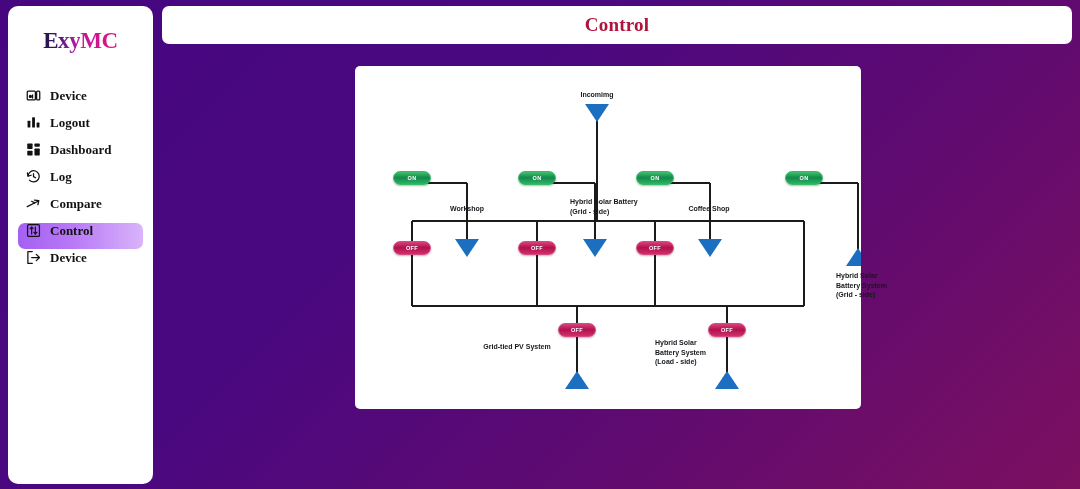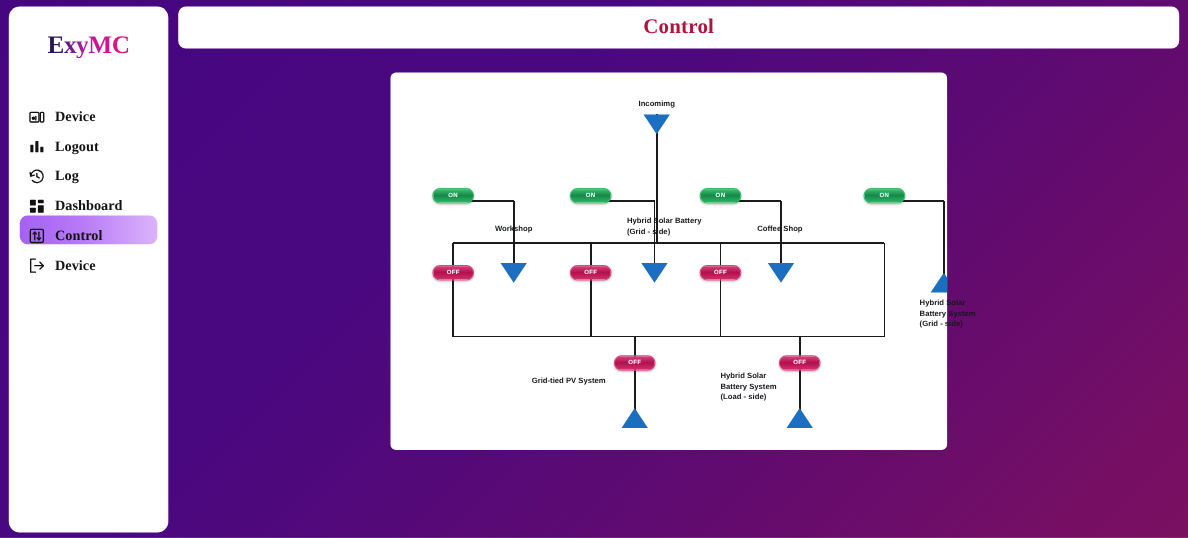--- a/index.html
+++ b/index.html
@@ -52,21 +52,21 @@
     background: linear-gradient(90deg, #c2169a 0%, #e0147f 100%);
     -webkit-background-clip: text;
     background-clip: text;
     color: transparent;
   }
 
   .nav { padding: 0 10px; }
 
   .nav-item {
     display: flex;
-    align-items: flex-end;
+    align-items: flex-start;
     gap: 9px;
     height: 26px;
     padding: 0 8px;
     margin-bottom: 1px;
     border-radius: 7px;
     cursor: pointer;
   }
   .nav-item + .nav-item { margin-top: 1px; }
 
   .nav-label {
@@ -198,41 +198,51 @@
             <rect x="2.5" y="9" width="4.5" height="11" rx="1"></rect>
             <rect x="9.8" y="3.5" width="4.5" height="16.5" rx="1"></rect>
             <rect x="17" y="12" width="4.5" height="8" rx="1"></rect>
           </svg>
         </span>
         <span class="nav-label">Logout</span>
       </div>
 
       <div class="nav-item">
         <span class="nav-icon">
-          <svg width="15" height="15" viewBox="0 0 24 24" fill="none" stroke="#111" stroke-width="2" stroke-linecap="round" stroke-linejoin="round">
-            <path d="M3.2 11.2a9 9 0 1 1 2.3 6.6"></path>
-            <polyline points="2.2,6.2 3.2,11.4 8.3,10"></polyline>
-            <polyline points="12,7.5 12,12.2 15.4,14"></polyline>
-          </svg>
-        </span>
-        <span class="nav-label">Log</span>
-      </div>
-
-      <div class="nav-item">
-        <span class="nav-icon">
           <svg width="15" height="15" viewBox="0 0 24 24" fill="#111">
             <rect x="2" y="2.5" width="8.5" height="8.5" rx="1"></rect>
             <rect x="13.5" y="2.5" width="8.5" height="5" rx="1"></rect>
             <rect x="2" y="14" width="8.5" height="7.5" rx="1"></rect>
             <rect x="13.5" y="10.5" width="8.5" height="11" rx="1"></rect>
           </svg>
         </span>
         <span class="nav-label">Dashboard</span>
       </div>
 
+      <div class="nav-item">
+        <span class="nav-icon">
+          <svg width="15" height="15" viewBox="0 0 24 24" fill="none" stroke="#111" stroke-width="2" stroke-linecap="round" stroke-linejoin="round">
+            <path d="M3.2 11.2a9 9 0 1 1 2.3 6.6"></path>
+            <polyline points="2.2,6.2 3.2,11.4 8.3,10"></polyline>
+            <polyline points="12,7.5 12,12.2 15.4,14"></polyline>
+          </svg>
+        </span>
+        <span class="nav-label">Log</span>
+      </div>
+
+      <div class="nav-item">
+        <span class="nav-icon">
+          <svg width="15" height="15" viewBox="0 0 24 24" fill="none" stroke="#111" stroke-width="2" stroke-linecap="round" stroke-linejoin="round">
+            <line x1="2" y1="17" x2="20" y2="8"></line>
+            <polyline points="13.5,6.5 20.5,7.5 19,14"></polyline>
+            <line x1="9" y1="8.5" x2="14" y2="11"></line>
+          </svg>
+        </span>
+        <span class="nav-label">Compare</span>
+      </div>
 
       <div class="nav-item active">
         <span class="nav-icon">
           <svg width="15" height="15" viewBox="0 0 24 24" fill="none" stroke="#111" stroke-width="2" stroke-linecap="round" stroke-linejoin="round">
             <rect x="2.5" y="2.5" width="19" height="19" rx="2"></rect>
             <line x1="9" y1="6.5" x2="9" y2="17.5"></line>
             <line x1="15" y1="6.5" x2="15" y2="17.5"></line>
             <polyline points="6.6,9 9,6.5 11.4,9"></polyline>
             <polyline points="12.6,15 15,17.5 17.4,15"></polyline>
           </svg>

